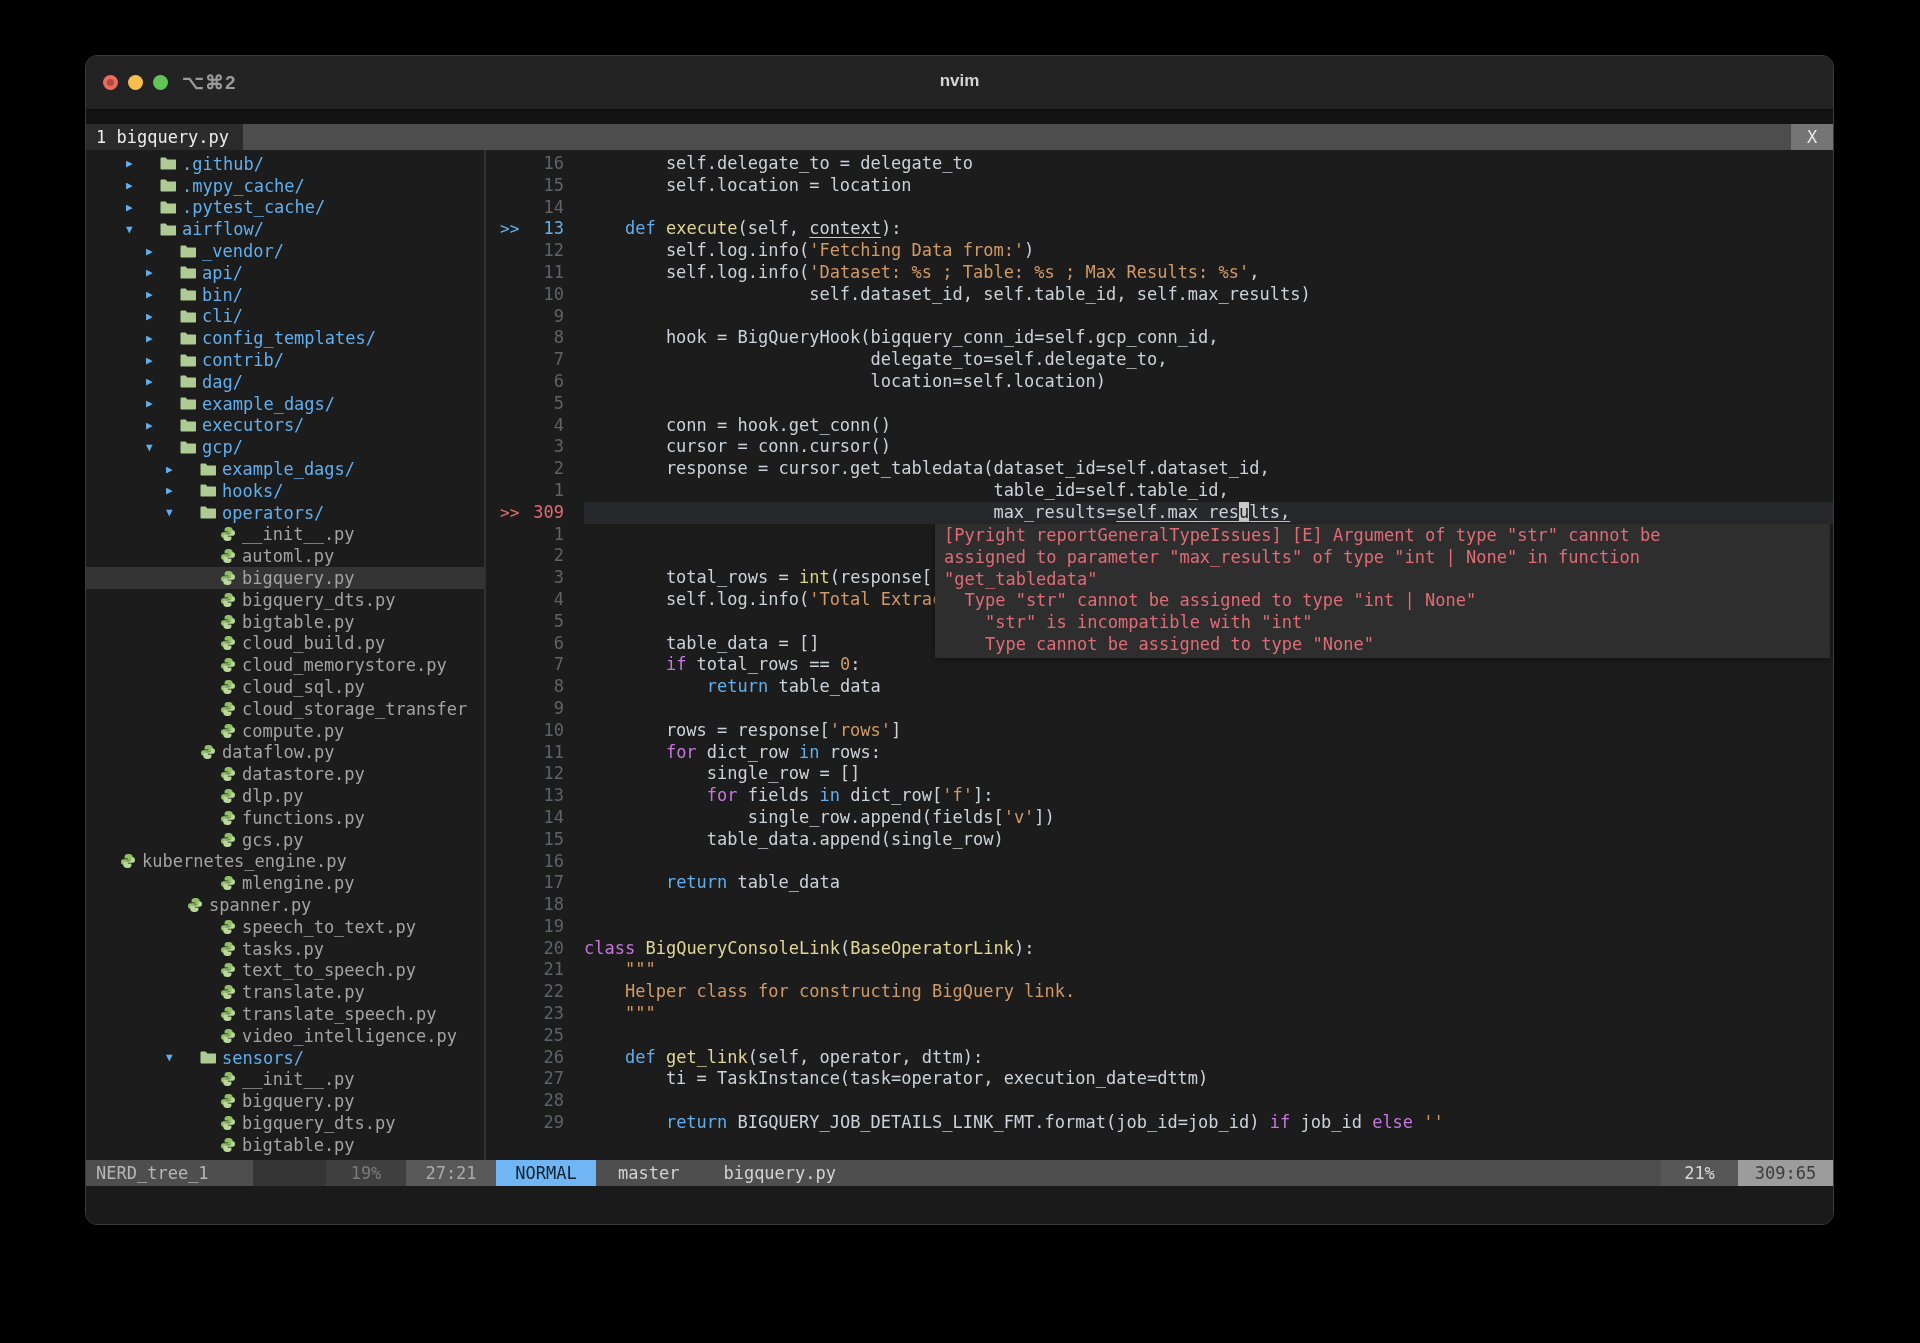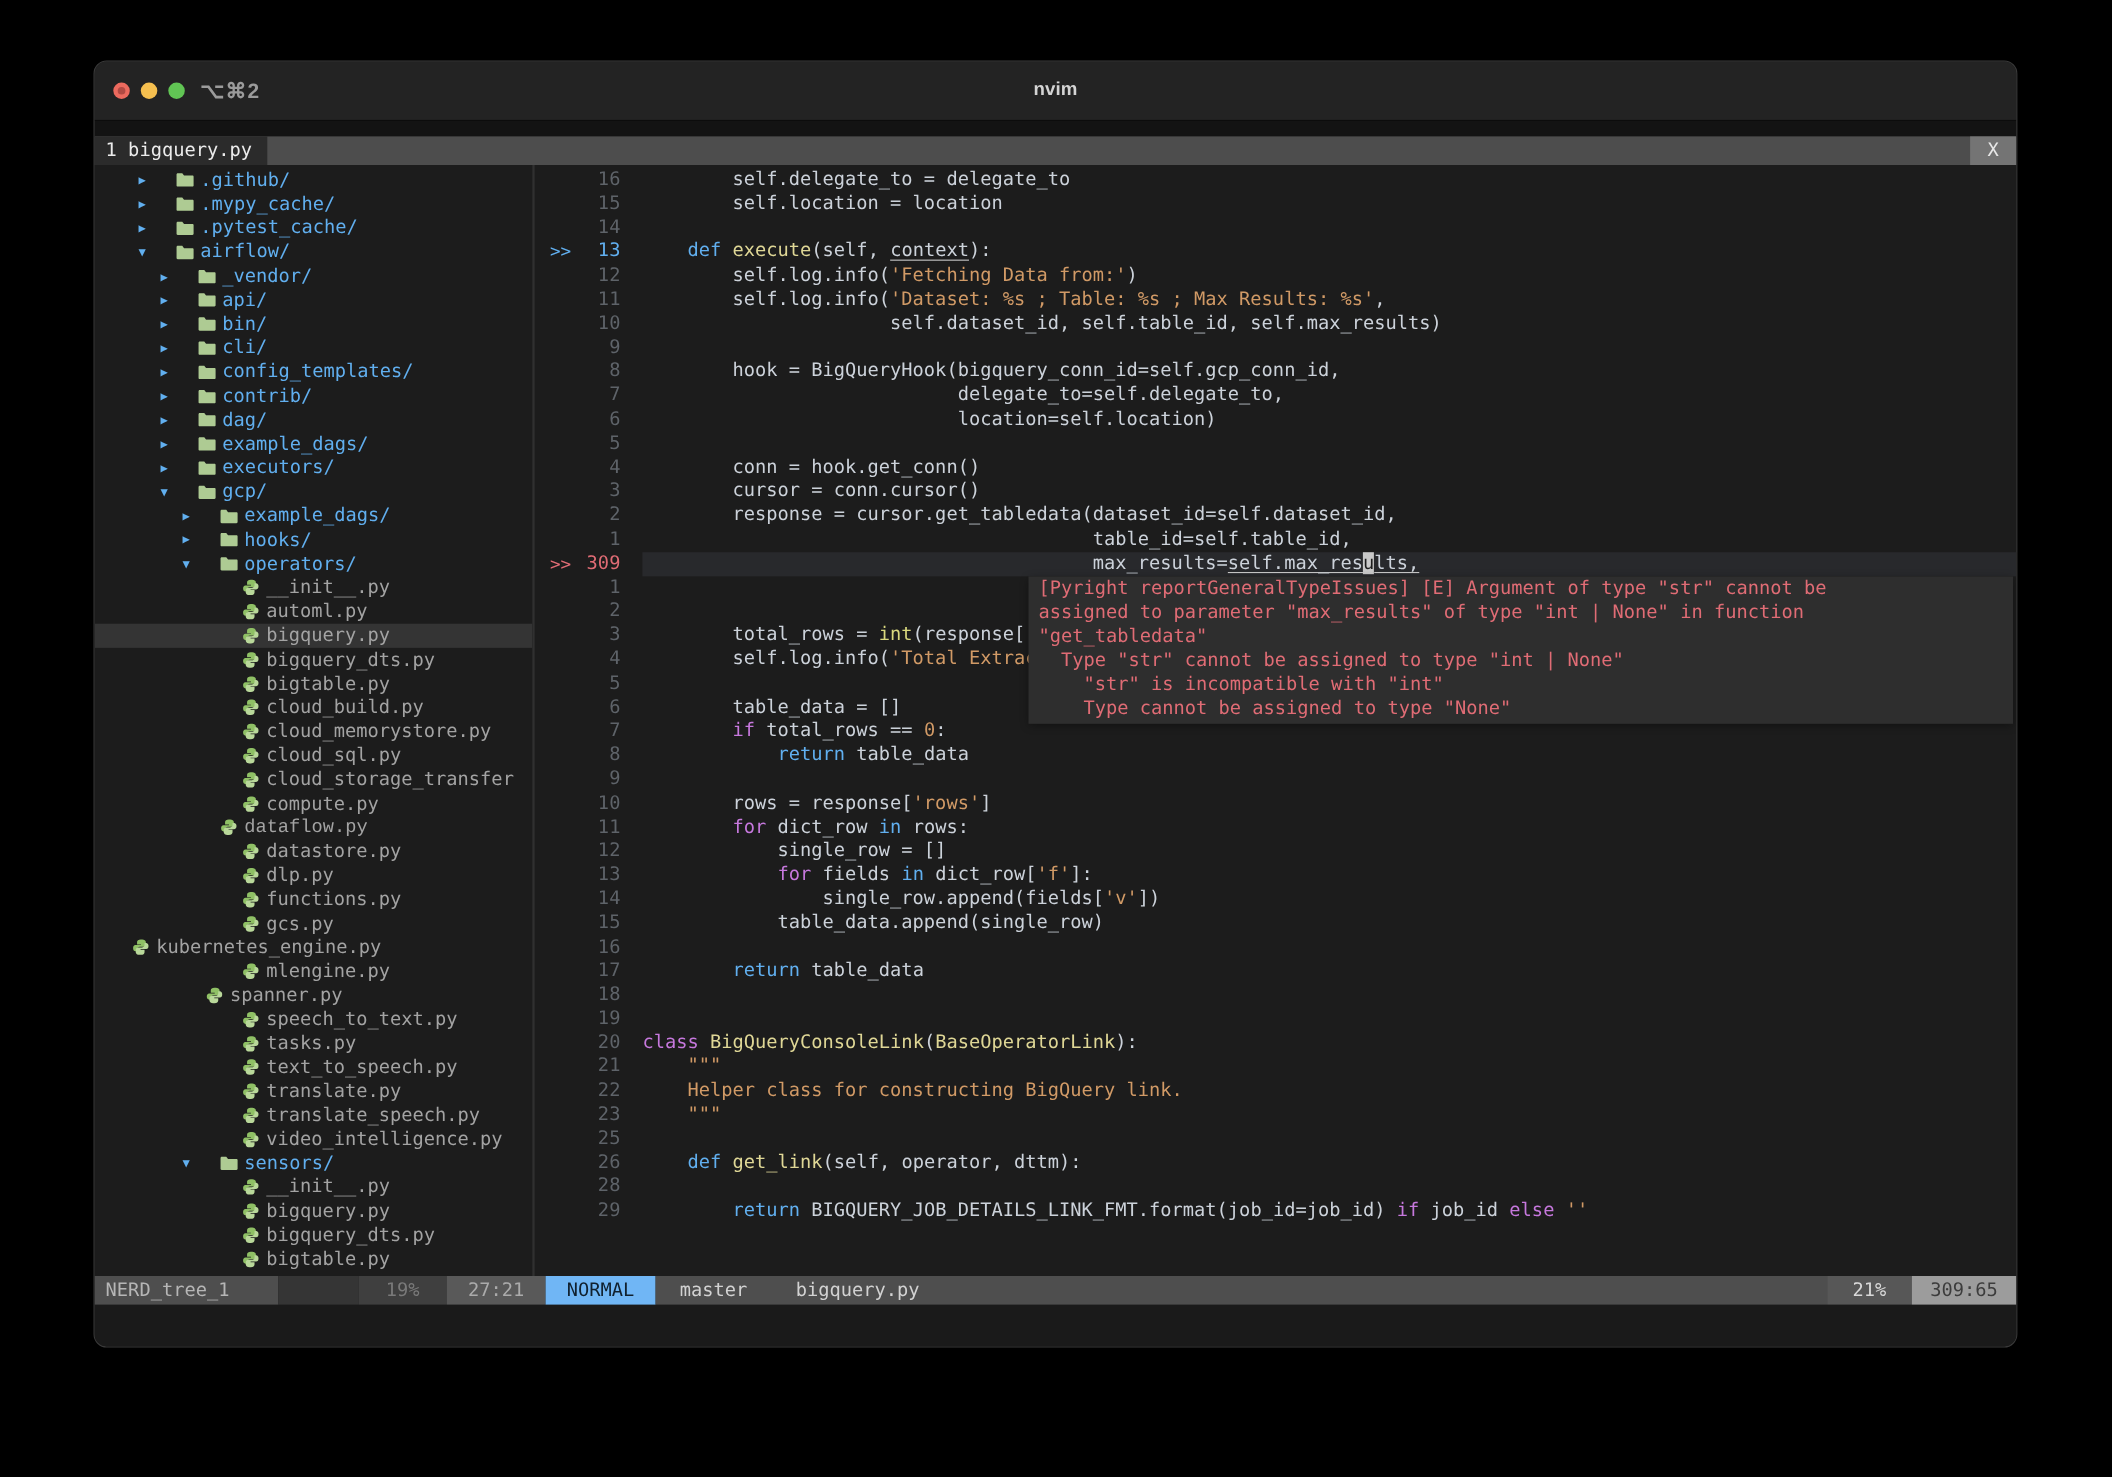--- a/index.html
+++ b/index.html
@@ -179,21 +179,21 @@
                 <path d="M8.1 15c2 0 3.3-.9 3.3-2.4v-2.2H7.8v-.6h5.1c1.4 0 2.1-1.2 2.1-2.8s-.8-2.8-2.2-2.8h-1.4v1.9c0 1.4-1.2 2.2-2.6 2.2H5.6c-1.2 0-2.2.9-2.2 2.1v2.2C3.4 14.1 5 15 6.7 15z" fill="#b9d89a"></path>
               </svg></span><span class="tname">cloud_sql.py</span></div>
           <div class="trow file" style="padding-left: 100px;"><span class="arrow"></span><span class="ticon"><svg width="16" height="16" viewBox="0 0 16 16">
                 <path d="M7.9 1C5.9 1 4.6 1.9 4.6 3.4v2.2h3.6v.6H3.1C1.7 6.2 1 7.4 1 9s.8 2.8 2.2 2.8h1.4V9.9C4.6 8.5 5.8 7.7 7.2 7.7h3.2c1.2 0 2.2-.9 2.2-2.1V3.4C12.6 1.9 11 1 9.3 1z" fill="#8fc065"></path>
                 <path d="M8.1 15c2 0 3.3-.9 3.3-2.4v-2.2H7.8v-.6h5.1c1.4 0 2.1-1.2 2.1-2.8s-.8-2.8-2.2-2.8h-1.4v1.9c0 1.4-1.2 2.2-2.6 2.2H5.6c-1.2 0-2.2.9-2.2 2.1v2.2C3.4 14.1 5 15 6.7 15z" fill="#b9d89a"></path>
               </svg></span><span class="tname">cloud_storage_transfer</span></div>
           <div class="trow file" style="padding-left: 100px;"><span class="arrow"></span><span class="ticon"><svg width="16" height="16" viewBox="0 0 16 16">
                 <path d="M7.9 1C5.9 1 4.6 1.9 4.6 3.4v2.2h3.6v.6H3.1C1.7 6.2 1 7.4 1 9s.8 2.8 2.2 2.8h1.4V9.9C4.6 8.5 5.8 7.7 7.2 7.7h3.2c1.2 0 2.2-.9 2.2-2.1V3.4C12.6 1.9 11 1 9.3 1z" fill="#8fc065"></path>
                 <path d="M8.1 15c2 0 3.3-.9 3.3-2.4v-2.2H7.8v-.6h5.1c1.4 0 2.1-1.2 2.1-2.8s-.8-2.8-2.2-2.8h-1.4v1.9c0 1.4-1.2 2.2-2.6 2.2H5.6c-1.2 0-2.2.9-2.2 2.1v2.2C3.4 14.1 5 15 6.7 15z" fill="#b9d89a"></path>
               </svg></span><span class="tname">compute.py</span></div>
-          <div class="trow file" style="padding-left: 80px; font-family: Liberation Mono, monospace;"><span class="arrow"></span><span class="ticon"><svg width="16" height="16" viewBox="0 0 16 16">
+          <div class="trow file" style="padding-left: 80px;"><span class="arrow"></span><span class="ticon"><svg width="16" height="16" viewBox="0 0 16 16">
                 <path d="M7.9 1C5.9 1 4.6 1.9 4.6 3.4v2.2h3.6v.6H3.1C1.7 6.2 1 7.4 1 9s.8 2.8 2.2 2.8h1.4V9.9C4.6 8.5 5.8 7.7 7.2 7.7h3.2c1.2 0 2.2-.9 2.2-2.1V3.4C12.6 1.9 11 1 9.3 1z" fill="#8fc065"></path>
                 <path d="M8.1 15c2 0 3.3-.9 3.3-2.4v-2.2H7.8v-.6h5.1c1.4 0 2.1-1.2 2.1-2.8s-.8-2.8-2.2-2.8h-1.4v1.9c0 1.4-1.2 2.2-2.6 2.2H5.6c-1.2 0-2.2.9-2.2 2.1v2.2C3.4 14.1 5 15 6.7 15z" fill="#b9d89a"></path>
               </svg></span><span class="tname">dataflow.py</span></div>
           <div class="trow file" style="padding-left: 100px;"><span class="arrow"></span><span class="ticon"><svg width="16" height="16" viewBox="0 0 16 16">
                 <path d="M7.9 1C5.9 1 4.6 1.9 4.6 3.4v2.2h3.6v.6H3.1C1.7 6.2 1 7.4 1 9s.8 2.8 2.2 2.8h1.4V9.9C4.6 8.5 5.8 7.7 7.2 7.7h3.2c1.2 0 2.2-.9 2.2-2.1V3.4C12.6 1.9 11 1 9.3 1z" fill="#8fc065"></path>
                 <path d="M8.1 15c2 0 3.3-.9 3.3-2.4v-2.2H7.8v-.6h5.1c1.4 0 2.1-1.2 2.1-2.8s-.8-2.8-2.2-2.8h-1.4v1.9c0 1.4-1.2 2.2-2.6 2.2H5.6c-1.2 0-2.2.9-2.2 2.1v2.2C3.4 14.1 5 15 6.7 15z" fill="#b9d89a"></path>
               </svg></span><span class="tname">datastore.py</span></div>
           <div class="trow file" style="padding-left: 100px;"><span class="arrow"></span><span class="ticon"><svg width="16" height="16" viewBox="0 0 16 16">
                 <path d="M7.9 1C5.9 1 4.6 1.9 4.6 3.4v2.2h3.6v.6H3.1C1.7 6.2 1 7.4 1 9s.8 2.8 2.2 2.8h1.4V9.9C4.6 8.5 5.8 7.7 7.2 7.7h3.2c1.2 0 2.2-.9 2.2-2.1V3.4C12.6 1.9 11 1 9.3 1z" fill="#8fc065"></path>
                 <path d="M8.1 15c2 0 3.3-.9 3.3-2.4v-2.2H7.8v-.6h5.1c1.4 0 2.1-1.2 2.1-2.8s-.8-2.8-2.2-2.8h-1.4v1.9c0 1.4-1.2 2.2-2.6 2.2H5.6c-1.2 0-2.2.9-2.2 2.1v2.2C3.4 14.1 5 15 6.7 15z" fill="#b9d89a"></path>
@@ -299,20 +299,21 @@
           <div class="crow"><span class="sign "></span><span class="lnum ">16</span><span class="gsp"></span><span class="code"></span></div>
           <div class="crow"><span class="sign "></span><span class="lnum ">17</span><span class="gsp"></span><span class="code"><span>        </span><span class="k">return</span><span> table_data</span></span></div>
           <div class="crow"><span class="sign "></span><span class="lnum ">18</span><span class="gsp"></span><span class="code"></span></div>
           <div class="crow"><span class="sign "></span><span class="lnum ">19</span><span class="gsp"></span><span class="code"></span></div>
           <div class="crow"><span class="sign "></span><span class="lnum ">20</span><span class="gsp"></span><span class="code"><span class="c">class</span><span> </span><span class="f">BigQueryConsoleLink</span><span>(</span><span class="f">BaseOperatorLink</span><span>):</span></span></div>
           <div class="crow"><span class="sign "></span><span class="lnum ">21</span><span class="gsp"></span><span class="code"><span>    </span><span class="s">"""</span></span></div>
           <div class="crow"><span class="sign "></span><span class="lnum ">22</span><span class="gsp"></span><span class="code"><span>    </span><span class="s">Helper class for constructing BigQuery link.</span></span></div>
           <div class="crow"><span class="sign "></span><span class="lnum ">23</span><span class="gsp"></span><span class="code"><span>    </span><span class="s">"""</span></span></div>
           <div class="crow"><span class="sign "></span><span class="lnum ">25</span><span class="gsp"></span><span class="code"></span></div>
           <div class="crow"><span class="sign "></span><span class="lnum ">26</span><span class="gsp"></span><span class="code"><span>    </span><span class="k">def</span><span> </span><span class="f">get_link</span><span>(self, operator, dttm):</span></span></div>
+          <div class="crow"><span class="sign "></span><span class="lnum ">27</span><span class="gsp"></span><span class="code"><span>        ti = TaskInstance(task=operator, execution_date=dttm)</span></span></div>
           <div class="crow"><span class="sign "></span><span class="lnum ">28</span><span class="gsp"></span></div>
           <div class="crow"><span class="sign "></span><span class="lnum ">29</span><span class="gsp"></span><span class="code"><span>        </span><span class="k">return</span><span> BIGQUERY_JOB_DETAILS_LINK_FMT.format(job_id=job_id) </span><span class="c">if</span><span> job_id </span><span class="c">else</span><span> </span><span class="s">''</span></span></div>
           <div class="popup"><div>[Pyright reportGeneralTypeIssues] [E] Argument of type "str" cannot be</div><div>assigned to parameter "max_results" of type "int | None" in function</div><div>"get_tabledata"</div><div>  Type "str" cannot be assigned to type "int | None"</div><div>    "str" is incompatible with "int"</div><div>    Type cannot be assigned to type "None"</div></div>
       </div>
     </div>
 
     <div class="statusline">
       <span class="seg nerd">NERD_tree_1</span>
       <span class="seg tfill"></span>
       <span class="seg tpct">19%</span>

